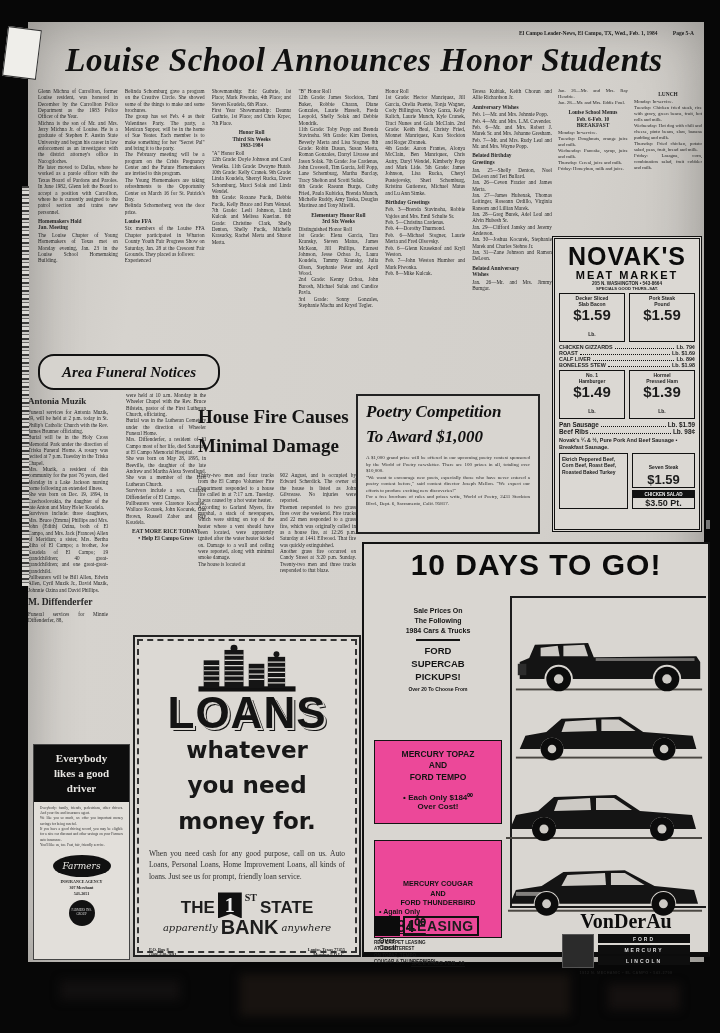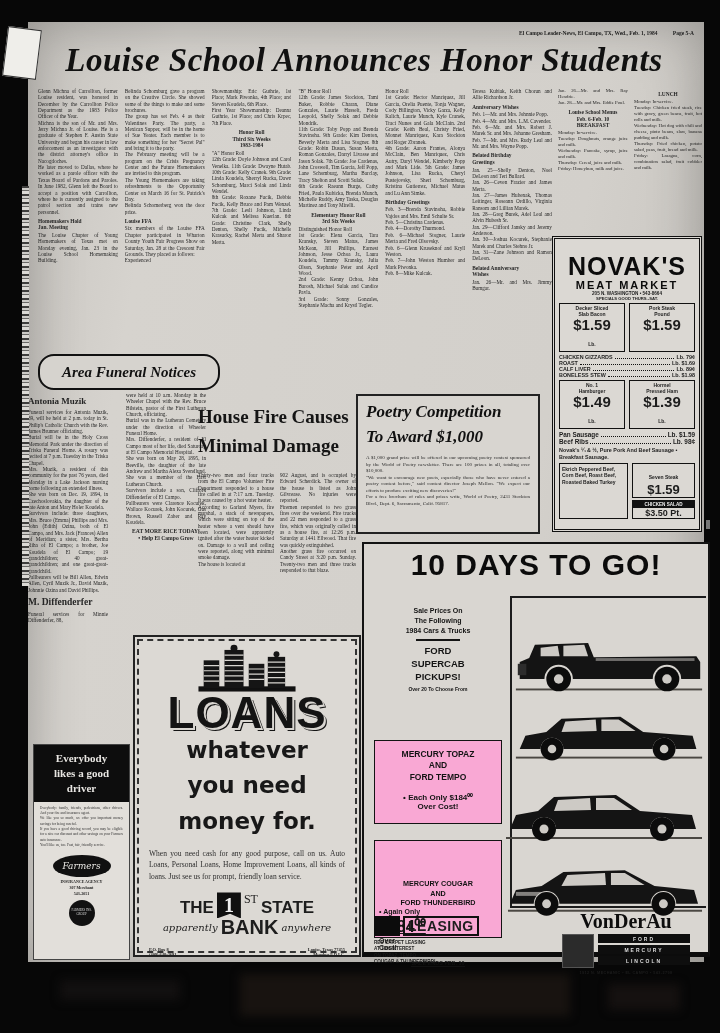--- a/index.html
+++ b/index.html
@@ -29,21 +29,21 @@
   #fun-box span{font-size:15px;font-weight:bold;font-style:italic;color:#111;}
   .funh{font-size:9px;font-weight:bold;margin:4px 0 2px;}
   
   #fire-head{top:380px;left:170px;width:162px;font-size:19px;font-weight:bold;color:#151515;line-height:1.55;}
   
   #poetry{top:372px;left:328px;width:184px;height:140px;border:2px solid #222;background:#d8d5d0;padding:4px 8px;box-sizing:border-box;}
   #poetry .t{font-size:17px;font-weight:bold;font-style:italic;color:#111;line-height:1.45;}
   #poetry .b{font-size:5px;line-height:1.3;text-align:justify;margin-top:6px;color:#2a2a2a;}
   
   #novak{top:214px;left:524px;width:150px;height:296px;background:#dbd8d3;border:3px double #111;
-         box-sizing:border-box;padding:15px 4px;font-family:"Liberation Sans",sans-serif;}
+         box-sizing:border-box;padding:5px 4px;font-family:"Liberation Sans",sans-serif;}
   #novak .nm{font-size:25px;font-weight:900;text-align:center;letter-spacing:1px;color:#0c0c0c;line-height:1;}
   #novak .mm{font-size:11px;font-weight:900;text-align:center;letter-spacing:2px;color:#0c0c0c;}
   #novak .ad{font-size:4.6px;font-weight:bold;text-align:center;}
   #novak .nt{font-size:4.2px;font-weight:bold;text-align:center;margin-bottom:2px;}
   .nrow{display:flex;gap:4px;margin:2px 0;}
   .nbox{flex:1;border:1.5px solid #111;padding:1px 2px;text-align:center;}
   .nbox .l1{font-size:5px;font-weight:bold;}
   .nbox .pr{font-size:15px;font-weight:900;line-height:1;}
   .nbox .un{font-size:5px;font-weight:bold;}
   .nlist{list-style:none;margin:2px 0;padding:0;}
@@ -60,21 +60,21 @@
   #nv-bot .sst .l1{font-size:5px;font-weight:bold;}
   #nv-bot .sst .pr{font-size:13px;font-weight:900;line-height:1;}
   #nv-bot .csb{border:1.5px solid #111;margin-top:2px;text-align:center;}
   #nv-bot .csl{background:#111;color:#eee;font-size:4.6px;font-weight:bold;padding:1px 0;}
   #nv-bot .csp{font-size:9px;font-weight:900;}
   
   #ten{top:520px;left:334px;width:348px;height:415px;border:2.5px solid #131313;border-bottom:5px solid #0c0c0c;
        background:#d9d6d1;box-sizing:border-box;font-family:"Liberation Sans",sans-serif;}
   #ten .title{text-align:center;font-size:30px;font-weight:900;letter-spacing:1px;color:#0b0b0b;margin-top:4px;}
   .tbox{position:absolute;width:128px;box-sizing:border-box;text-align:center;color:#141414;}
-  .tbox.bordered{border:1.5px solid #141414;background:#f9a8d4;}
+  .tbox.bordered{border:1.5px solid #141414;background:#ec4899;}
   .tb-intro{font-size:7px;font-weight:bold;line-height:1.4;}
   .tb-rule{width:44px;border-top:2px solid #141414;margin:4px auto;}
   .tb-model{font-size:9.5px;font-weight:900;line-height:1.35;}
   .tb-note{font-size:5px;font-weight:bold;margin-top:2px;}
   .tb-price{font-size:11px;font-weight:900;}
   .saleend{font-size:5.5px;font-weight:900;border-bottom:1.5px solid #111;display:inline-block;margin-top:3px;}
   .frameline{position:absolute;background:#1c1c1c;}
   .carimg{position:absolute;}
   
   #leas{position:absolute;left:10px;top:372px;width:150px;}
@@ -96,21 +96,21 @@
   #loans .big{font-size:44px;font-weight:900;font-family:"Liberation Sans",sans-serif;color:#141414;
               letter-spacing:1px;line-height:.9;text-shadow:2px 2px 0 #d9d6d1,3px 3px 0 #141414;}
   #loans .sub{font-size:23px;font-weight:900;font-family:"DejaVu Sans",sans-serif;color:#181818;line-height:1.55;}
   #loans .body{font-size:7.5px;line-height:1.55;text-align:justify;margin-top:8px;color:#2c2c2c;}
   #bank{margin-top:10px;}
   #bank .r1{display:flex;align-items:flex-end;justify-content:center;gap:3px;}
   #bank .the,#bank .state{font-size:17px;font-weight:900;font-family:"Liberation Sans",sans-serif;}
   #bank .one{width:24px;height:26px;background:#101010;color:#eee;font-size:20px;font-weight:900;
              display:flex;align-items:center;justify-content:center;
              clip-path:polygon(0 0,100% 0,100% 100%,55% 82%,0 100%);}
-  #bank .st{font-size:12px;font-weight:400;align-self:flex-start;}
+  #bank .st{font-size:10px;font-weight:700;align-self:flex-start;}
   #bank .r2{display:flex;align-items:center;justify-content:center;gap:3px;margin-top:-2px;}
   #bank .scr{font-size:10px;font-style:italic;font-family:"DejaVu Serif",serif;}
   #bank .bk{font-size:20px;font-weight:900;font-family:"Liberation Sans",sans-serif;}
   #loans .foot{display:flex;justify-content:space-between;font-size:4.4px;font-weight:bold;margin-top:8px;text-align:left;}
   
   #driver{top:722px;left:5px;width:97px;height:216px;background:#e2dfda;border:1px solid #444;box-sizing:border-box;}
   #driver .hd{background:#0d0d0d;color:#e8e6e2;font-size:11px;font-weight:bold;text-align:center;
               padding:6px 2px;line-height:1.35;font-family:"Liberation Serif",serif;}
   #driver .bd{font-size:3.6px;line-height:1.5;padding:4px 6px;text-align:justify;color:#333;}
   #driver .oval{width:58px;height:22px;background:#101010;border-radius:50%;margin:2px auto;color:#e8e6e2;

